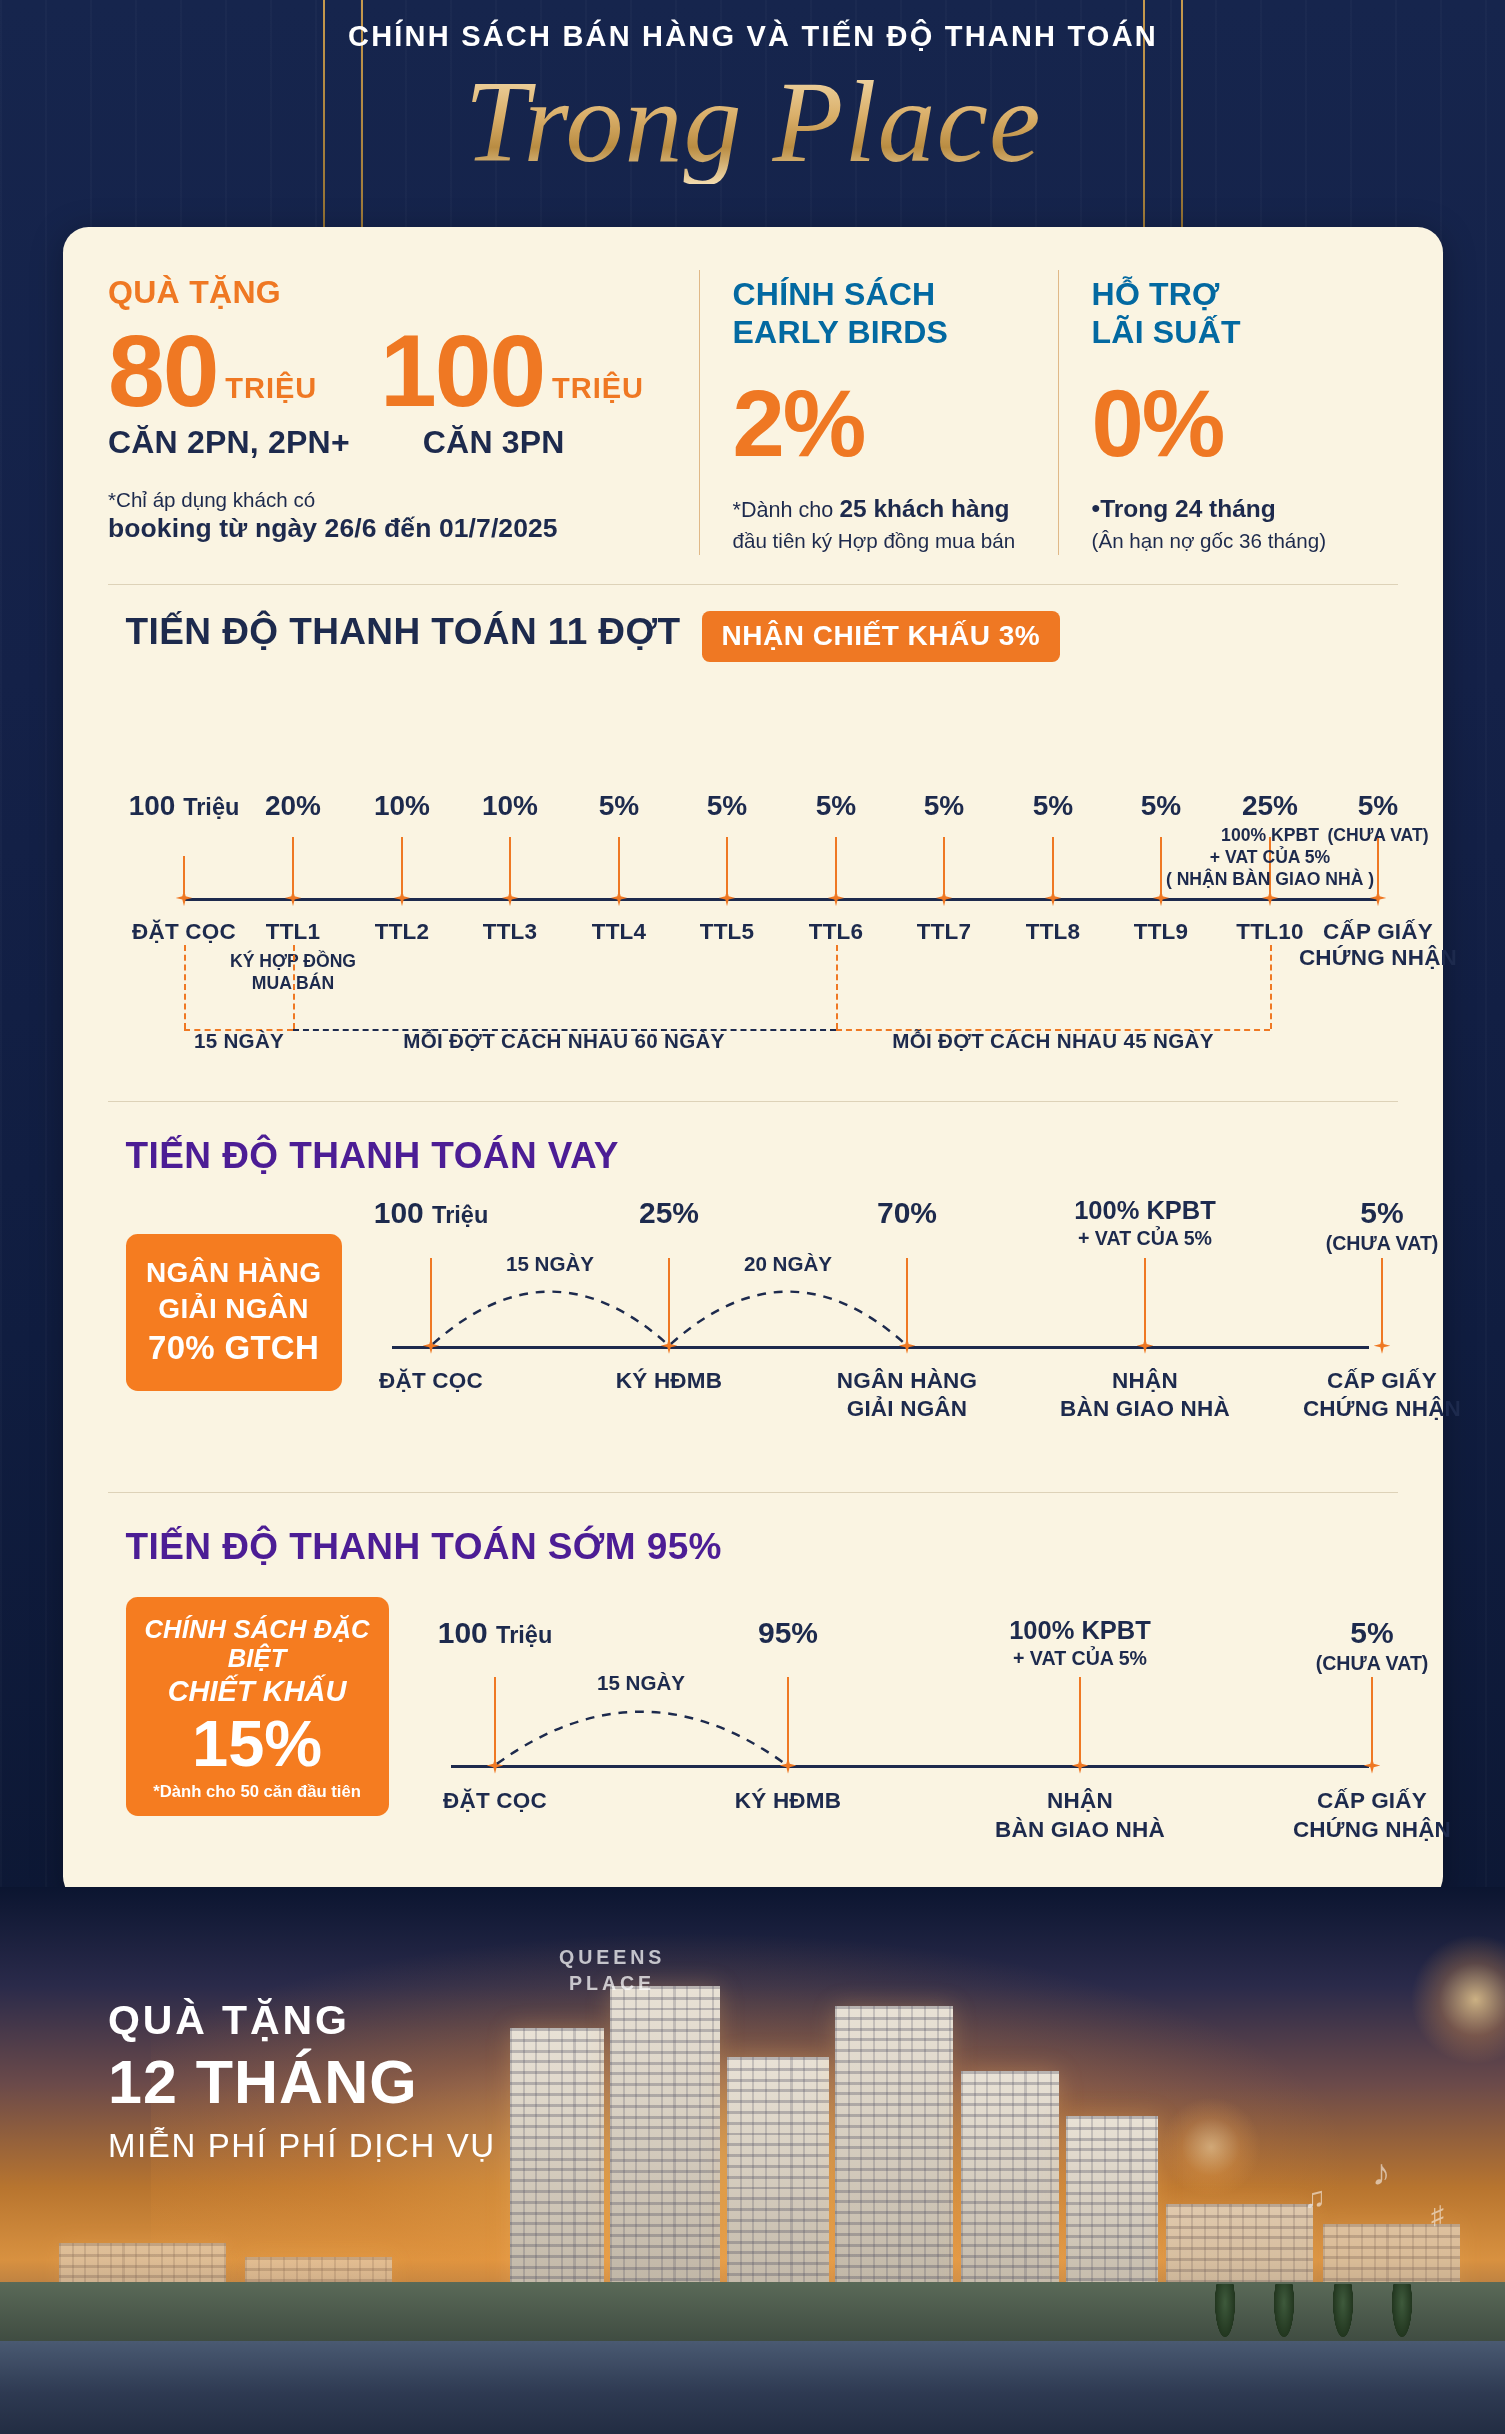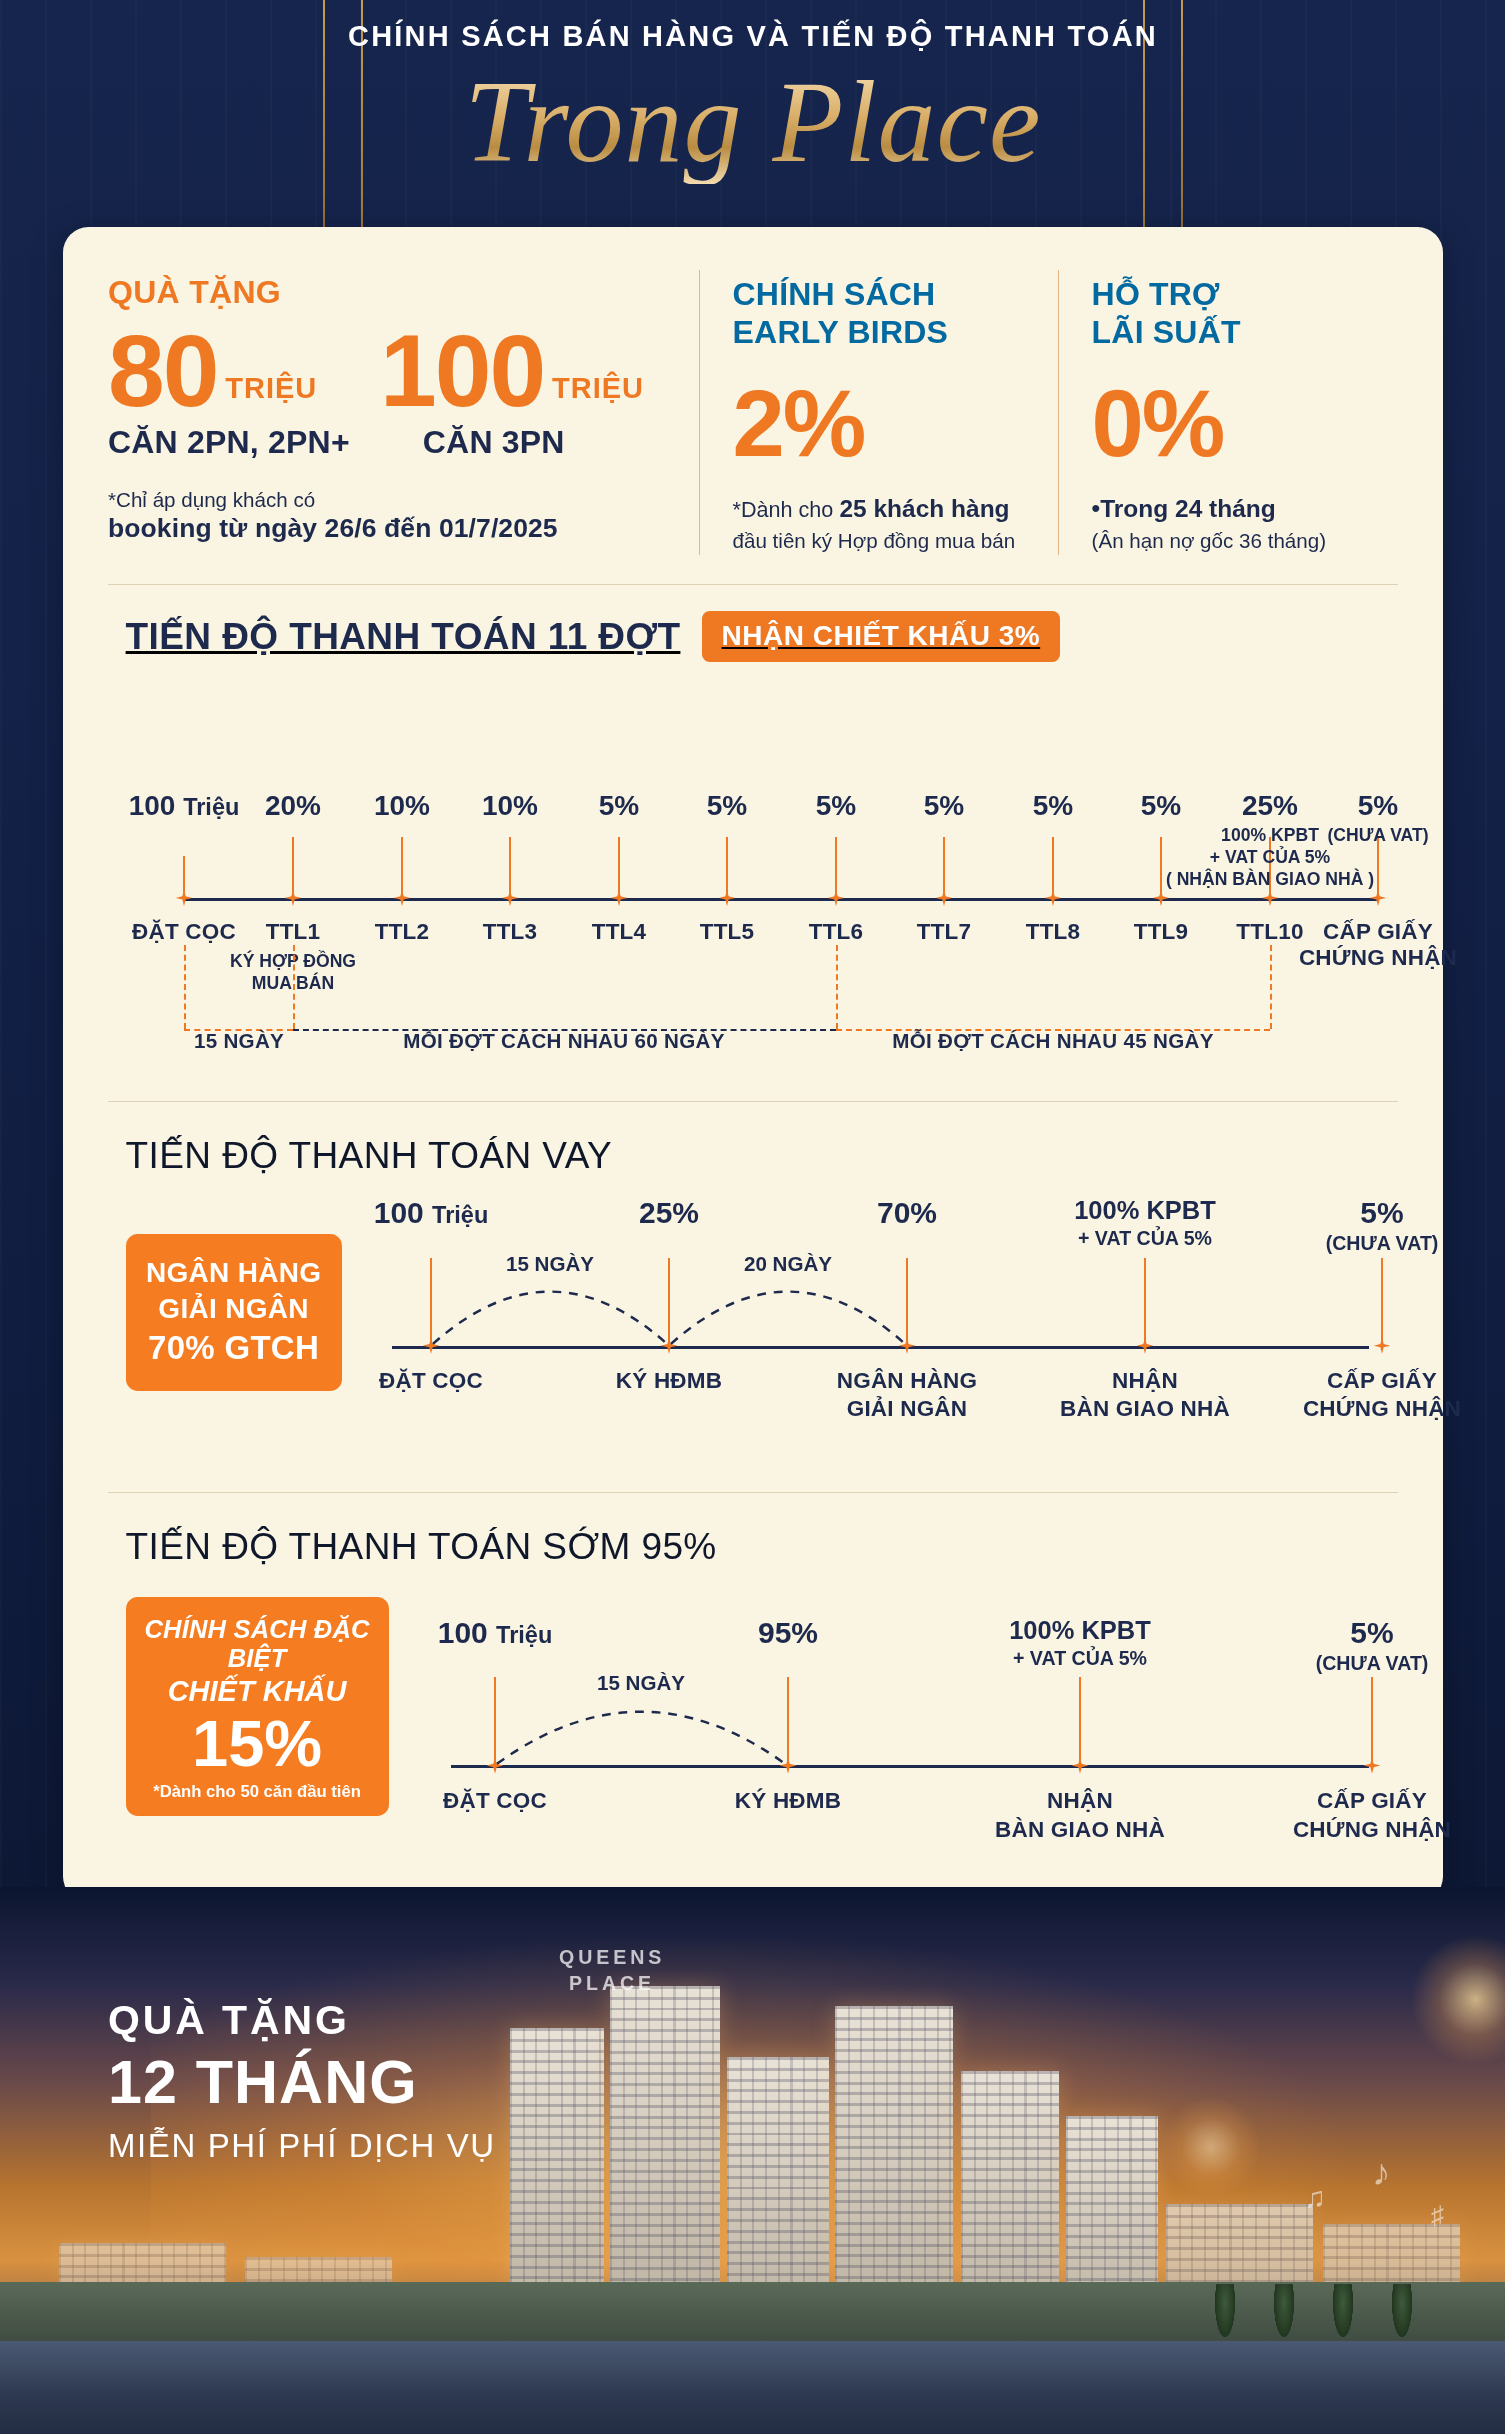--- a/index.html
+++ b/index.html
@@ -109,21 +109,21 @@
   .sec-title {
     font-size: 37px; font-weight: 700; color: #1d2a4d;
     letter-spacing: 0.4px;
   }
   .badge {
     display: inline-block; background: #ef7823; color: #fff;
     font-size: 28px; font-weight: 700; letter-spacing: 0.5px;
     padding: 8.8px 19.6px 10.8px; border-radius: 7.8px; margin-left: 21.6px;
     vertical-align: 5.9px;
   }
-  .sec-head-row { display: flex; align-items: center; padding: 25.5px 0 0 17.6px; text-decoration: underline; }
+  .sec-head-row { display: flex; align-items: flex-start; padding: 25.5px 0 0 17.6px; }
 
   
   .tl11 { position: relative; height: 392px; margin-top: 17.6px; }
   .tl11 .axis {
     position: absolute; left: 76px; right: 19.6px; top: 218px;
     height: 2.9px; background: #1d2a4d;
   }
   .node { position: absolute; top: 218px; transform: translate(-50%,-50%); }
   .star {
     width: 16.7px; height: 16.7px; background: #ef7823;
@@ -161,21 +161,21 @@
     position: absolute; height: 0; border-top: 2px dashed #1d2a4d;
   }
   .dashh.or { border-top: 2px dashed #ef7823; }
   .gaplbl {
     position: absolute; top: 349px; transform: translateX(-50%);
     font-size: 20.6px; font-weight: 700; color: #1d2a4d; white-space: nowrap;
     letter-spacing: 0.3px;
   }
 
   
-  .sec2-title { font-size: 37px; font-weight: 400; color: #0f172a; padding: 33px 0 0 17.6px; letter-spacing: 0.4px; }
+  .sec2-title { font-size: 37px; font-weight: 700; color: #4c1d95; padding: 33px 0 0 17.6px; letter-spacing: 0.4px; }
 
   .lane { position: relative; height: 274px; margin-top: 11.8px; }
   .tag {
     position: absolute; left: 17.6px; top: 45px;
     width: 216px; background: #f57c20; border-radius: 11.8px;
     color: #fff; text-align: center; padding: 21.6px 9.8px;
     font-size: 28px; font-weight: 700; line-height: 1.28; letter-spacing: 0.3px;
   }
   .tag .big { font-size: 33px; }
   .tag-special {

